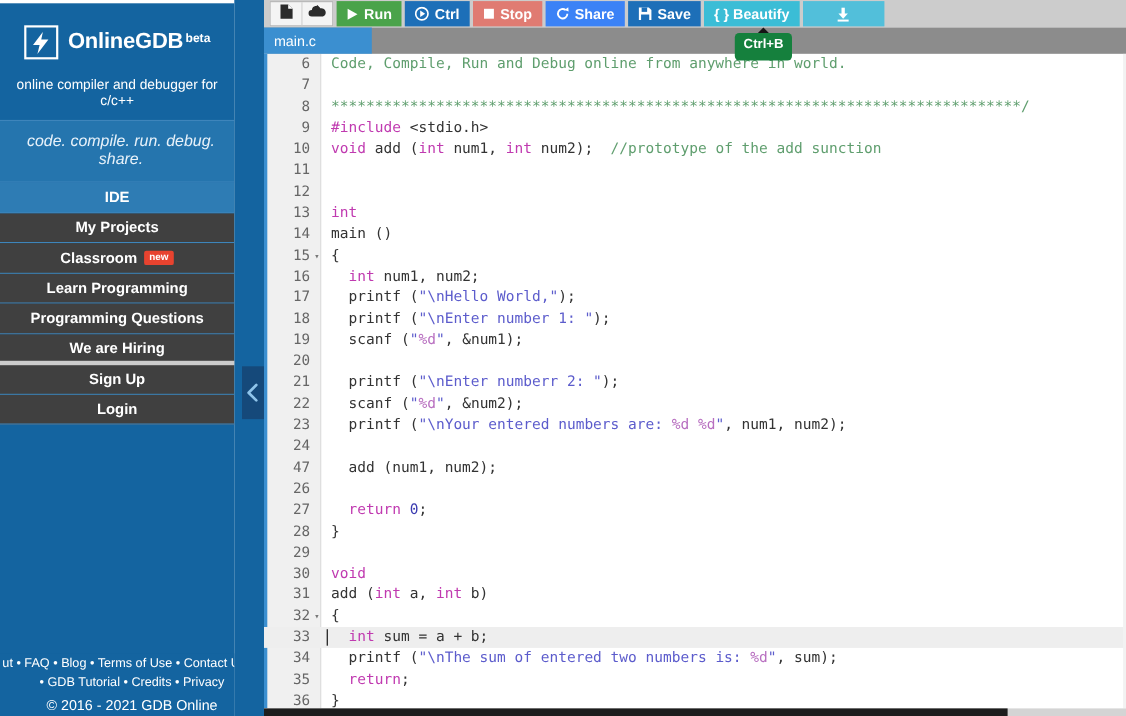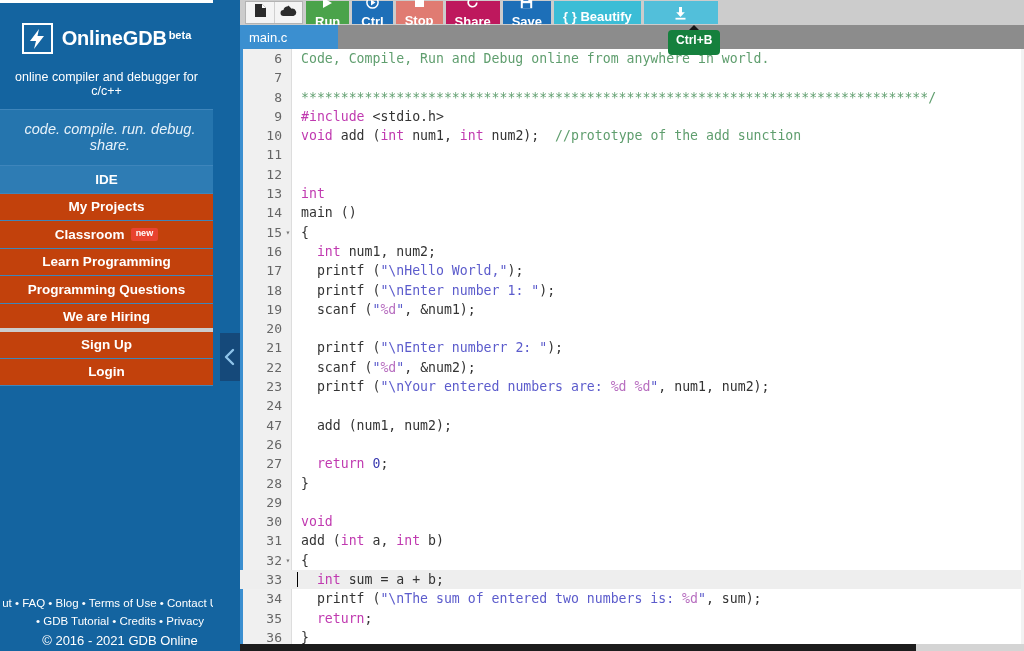--- a/index.html
+++ b/index.html
@@ -55,21 +55,21 @@
     font-style: italic; font-size: 14.5px;
     padding: 11px 0 12px 7px;
     border-bottom: 1px solid #3e85bb;
     background: #2575ae;
   }
   .nav-item {
     height: 27.5px;
     display: flex; align-items: center; justify-content: center;
     color: #ffffff; font-size: 13.5px; font-weight: bold;
     border-bottom: 1px solid #3e85bb;
-    background: #c2410c;
+    background: #404040;
     cursor: pointer;
     gap: 6px;
   }
   .nav-item:first-of-type { background: #2e7cb4; }
   .badge-new {
     background: #e8432f; color: #ffffff;
     font-size: 9px; font-weight: bold;
     padding: 1px 5px 2px 5px; border-radius: 2px;
     line-height: 1.1;
   }
@@ -125,27 +125,26 @@
   }
   .tb-icon-btn + .tb-icon-btn { border-left: 1px solid #d0d0d0; }
   .tb-btn {
     height: 23px;
     display: flex; align-items: center; justify-content: center;
     gap: 5px;
     padding: 0 9px;
     color: #ffffff; font-size: 13px; font-weight: bold;
     cursor: pointer;
     white-space: nowrap;
-    flex-direction: column;
   }
   .tb-btn .glyph { display: flex; align-items: center; }
   .tb-run     { background: #4aa34a; }
   .tb-debug   { background: #1d6fb8; }
   .tb-stop    { background: #e07b72; }
-  .tb-share   { background: #be185d; }
+  .tb-share   { background: #3b82f6; }
   .tb-save    { background: #1d6fb8; }
   .tb-beautify{ background: #3bbdd6; justify-content: flex-end; }
   .tb-download{ background: #52bfda; width: 74px; }
 
   
   #tooltip {
     position: absolute; left: 668px; top: 30px;
     background: #15803d; color: #ffffff;
     font-size: 12px; font-weight: bold;
     padding: 3px 8px 8px 8px;

